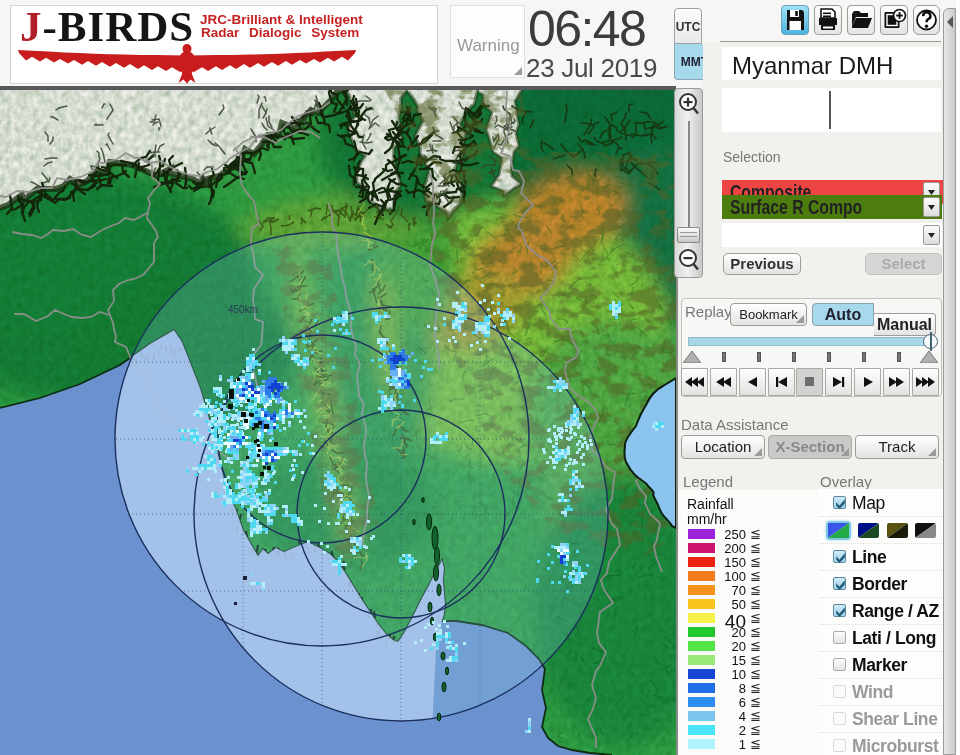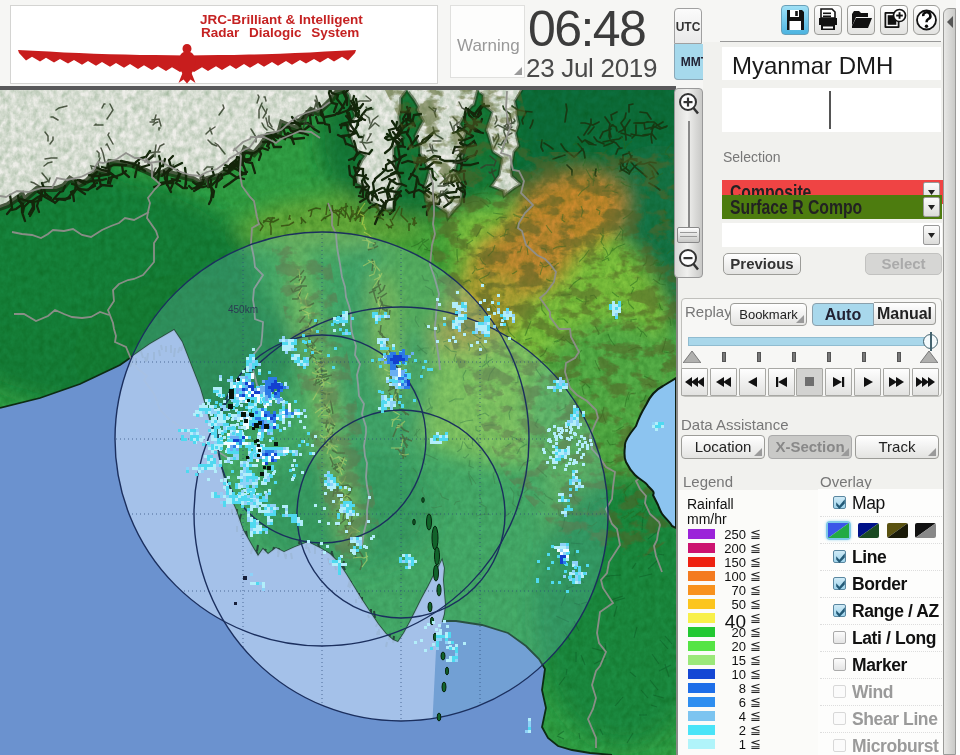--- a/index.html
+++ b/index.html
@@ -6,20 +6,21 @@
        font-family:"Liberation Sans", sans-serif; }
   .abs { position:absolute; }
   .btn { position:absolute; background:linear-gradient(#ffffff,#e3e3e1);
         border:1px solid #9c9c98; border-radius:4px; }
 </style></head>
 <body>
 
 <div class="abs" style="left:0;top:0;width:960px;height:90px;background:#f6f6f4"></div>
 
 <div class="abs" style="left:10px;top:5px;width:428px;height:79px;background:#fff;border:1px solid #d4d4d2">
+  <div class="abs" style="left:9px;top:-4px;font-family:'Liberation Serif',serif;font-weight:bold;font-size:43px;letter-spacing:1px;color:#151515"><span style="color:#b01e28">J</span>-BIRDS</div>
   <div class="abs" style="left:189px;top:6px;font-size:13.5px;font-weight:bold;color:#c52222">JRC-Brilliant &amp; Intelligent</div>
   <div class="abs" style="left:190px;top:19px;font-size:13.5px;font-weight:bold;color:#c52222;word-spacing:6px">Radar Dialogic System</div>
 
   <svg class="abs" style="left:3px;top:37px" width="350" height="41" viewBox="0 0 350 41">
     <g fill="#c81d1d">
       <path id="wg" d="M172,12.5 L157,12.3 L141,12.1 L126,11.9 L111,11.6 L96,11.2 L80,10.7 L65,10.1 L50,9.4 L35,8.6 L19,7.8 L4,7.0 L5,10 L12,17.5 L18,13.8 L26,18.5 L32,14.8 L40,19.6 L46,15.9 L54,20.6 L60,16.9 L68,21.7 L74,18.0 L82,22.7 L88,19.0 L96,23.8 L102,20.1 L110,24.8 L116,21.1 L124,25.9 L130,22.2 L138,26.9 L144,23.2 L152,28.0 L158,24.3 L166,29.0 L172,25.3 L172,27 Z"></path>
       <use href="#wg" transform="translate(346,0) scale(-1,1)"></use>
       <path d="M173 1 C170.5 1 168.5 3 168.5 5.8 C168.5 7.6 169.5 9 171 10 L173 12 L175 10 C176.5 9 177.5 7.6 177.5 5.8 C177.5 3 175.5 1 173 1 Z"></path>
       <path d="M167 11 C164 15 164 22 167 28 C168.8 31.5 171.2 34 173 35 C174.8 34 177.2 31.5 179 28 C182 22 182 15 179 11 C177.3 9.2 175 8.3 173 8.3 C171 8.3 168.7 9.2 167 11 Z"></path>
       <path d="M168.5 30 L164.5 40 L169.5 36.5 L173 40.5 L176.5 36.5 L181.5 40 L177.5 30 Z"></path>
@@ -116,21 +117,21 @@
 <div class="abs" style="left:865px;top:253px;width:77px;height:22px;background:#d6d6d4;border:1px solid #c2c2c0;border-radius:5px;text-align:center"><span style="font-size:15px;font-weight:bold;color:#aaa;line-height:20px">Select</span></div>
 
 <div class="abs" style="left:681px;top:298px;width:261px;height:99px;background:#f7f7f5;border:1px solid #c0c0bc;border-radius:4px"></div>
 <div class="abs" style="left:685px;top:303px;font-size:15px;color:#777">Replay</div>
 <div class="btn" style="left:730px;top:303px;width:77px;height:23px;text-align:center">
   <span style="font-size:13px;color:#222;line-height:21px">Bookmark</span><svg width="8" height="8" style="position:absolute;right:2px;bottom:2px">
       <path d="M8 0 L8 8 L0 8 Z" fill="#9a9a9a"></path>
     </svg>
 </div>
 <div class="abs" style="left:812px;top:303px;width:62px;height:23px;background:#a8d8ec;border:1px solid #8aa0ac;border-radius:4px 0 0 4px;text-align:center"><span style="font-size:16px;font-weight:bold;color:#223;line-height:21px">Auto</span></div>
-<div class="abs" style="left:874px;top:302px;width:62px;height:23px;background:linear-gradient(#fff,#e3e3e1);border:1px solid #9c9c98;border-left:none;border-radius:0 4px 4px 0;text-align:center"><span style="font-size:16px;font-weight:bold;color:#222;line-height:21px">Manual</span></div>
+<div class="abs" style="left:874px;top:313px;width:62px;height:23px;background:linear-gradient(#fff,#e3e3e1);border:1px solid #9c9c98;border-left:none;border-radius:0 4px 4px 0;text-align:center"><span style="font-size:16px;font-weight:bold;color:#222;line-height:21px">Manual</span></div>
 
 <div class="abs" style="left:688px;top:337px;width:248px;height:9px;background:#a9d7ea;border:1px solid #90bcd0"></div>
 <div class="abs" style="left:923px;top:334px;width:15px;height:15px;border:1.5px solid #44636e;border-radius:50%;background:#f4fafc"></div>
 <div class="abs" style="left:930px;top:332px;width:1.5px;height:19px;background:#44636e"></div>
 <svg class="abs" style="left:683px;top:351px" width="18" height="12">
     <path d="M9 0 L18 12 L0 12 Z" fill="#b0b0ae" stroke="#777" stroke-width="1"></path>
   </svg>
 <svg class="abs" style="left:920px;top:351px" width="18" height="12">
     <path d="M9 0 L18 12 L0 12 Z" fill="#b0b0ae" stroke="#777" stroke-width="1"></path>
   </svg>

